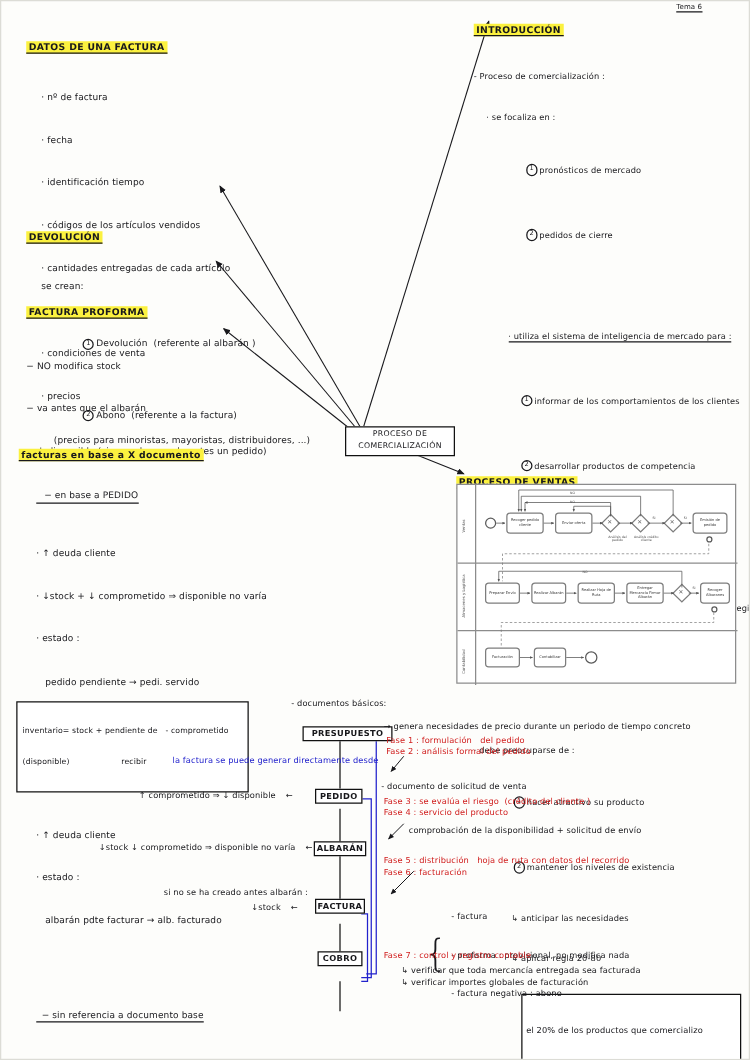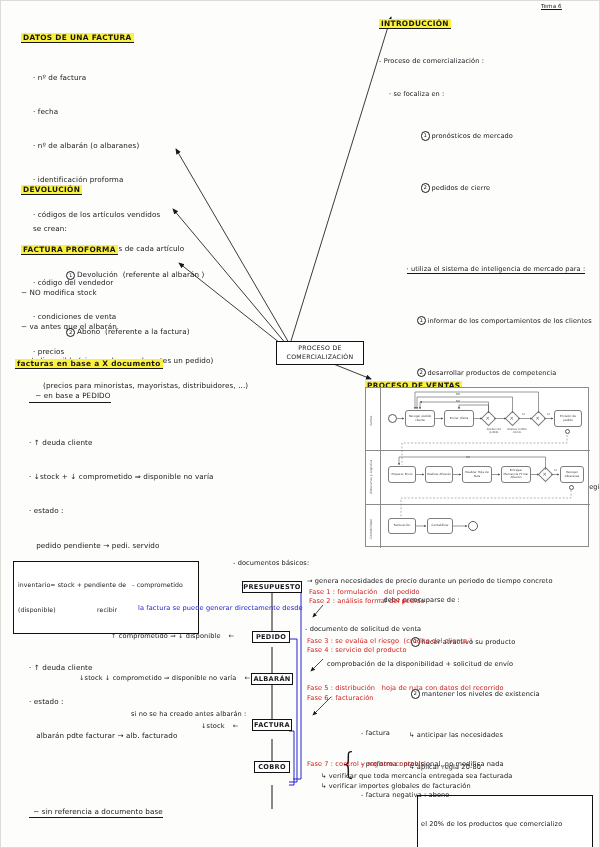--- a/index.html
+++ b/index.html
@@ -61,22 +61,21 @@
       <line x1="284" y1="346" x2="178" y2="262"></line>
       <line x1="330" y1="362" x2="370" y2="378"></line>
     </g>
   </svg>
 
   <div class="abs" style="left:20px;top:24px;width:250px">
     <span class="hand hl ttl">DATOS DE UNA FACTURA</span>
     <div class="hand txt" style="margin-top:5px;padding-left:12px">
       <div>· <span>nº de factura</span></div>
       <div>· <span>fecha</span></div>
-      <div>· <span>nº de albarán (o albaranes)</span></div>
-      <div>· <span>identificación proforma</span></div>
+      <div>· <span>identificación tiempo</span></div>
       <div>· <span>códigos de los artículos vendidos</span></div>
       <div>· <span>cantidades entregadas de cada artículo</span></div>
       <div>· <span>código del vendedor</span></div>
       <div>· <span>condiciones de venta</span></div>
       <div>· <span>precios</span></div>
       <div style="padding-left:10px">(precios para minoristas, mayoristas, distribuidores, ...)</div>
     </div>
   </div>
 
   <div class="abs" style="left:20px;top:176px;width:230px">
@@ -296,21 +295,21 @@
       <line x1="271" y1="234" x2="271" y2="258"></line>
     </g>
 
     <g stroke="#2222cc" stroke-width="1" fill="none">
       <path d="M292,32 L300,32 L300,228 L292,228"></path>
       <path d="M288,88 L296,88 L296,231 L288,231"></path>
       <path d="M288,180 L293,180 L293,234 L288,234"></path>
     </g>
   </svg>
 
-  <div class="abs docbox hand" style="left:241px;top:580px;width:60px;height:12px">PRESUPUESTO</div>
+  <div class="abs docbox hand" style="left:241px;top:580px;width:72px;height:12px">PRESUPUESTO</div>
   <div class="abs docbox hand" style="left:251px;top:630px;width:38px;height:12px">PEDIDO</div>
   <div class="abs docbox hand" style="left:250px;top:672px;width:42px;height:12px">ALBARÁN</div>
   <div class="abs docbox hand" style="left:251px;top:718px;width:40px;height:12px">FACTURA</div>
   <div class="abs docbox hand" style="left:253px;top:760px;width:36px;height:12px">COBRO</div>
 
   <div class="abs hand txt6 blue" style="left:137px;top:602px">la factura se puede generar directamente desde</div>
 
   <div class="abs hand txt6" style="left:110px;top:630px;white-space:nowrap">
     <span>↑ comprometido ⇒ ↓ disponible</span><span style="margin-left:8px">←</span>
   </div>

